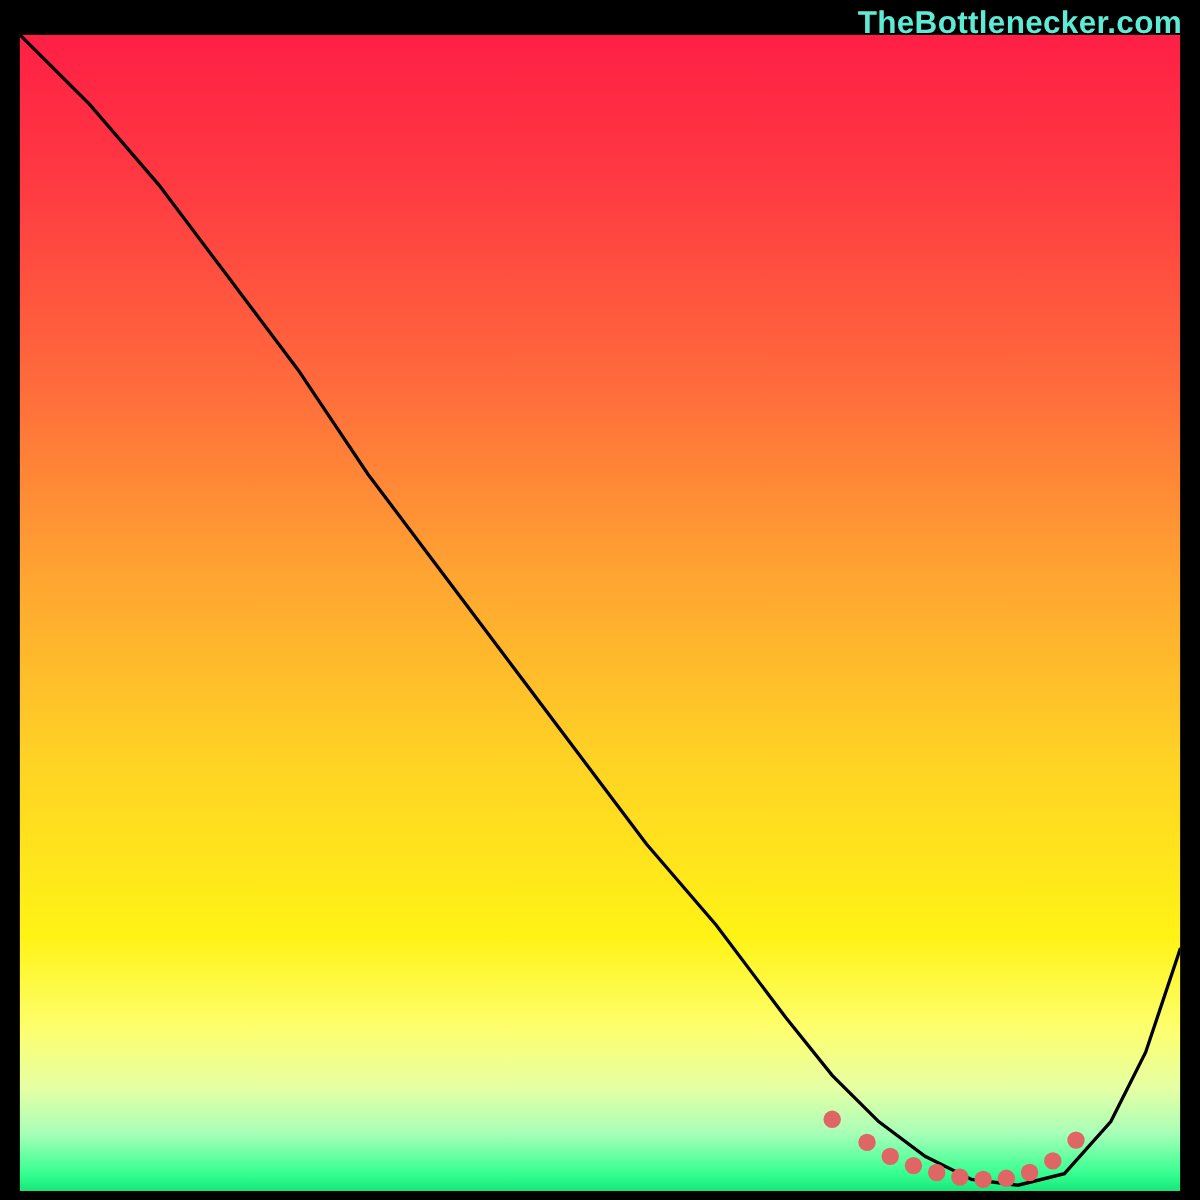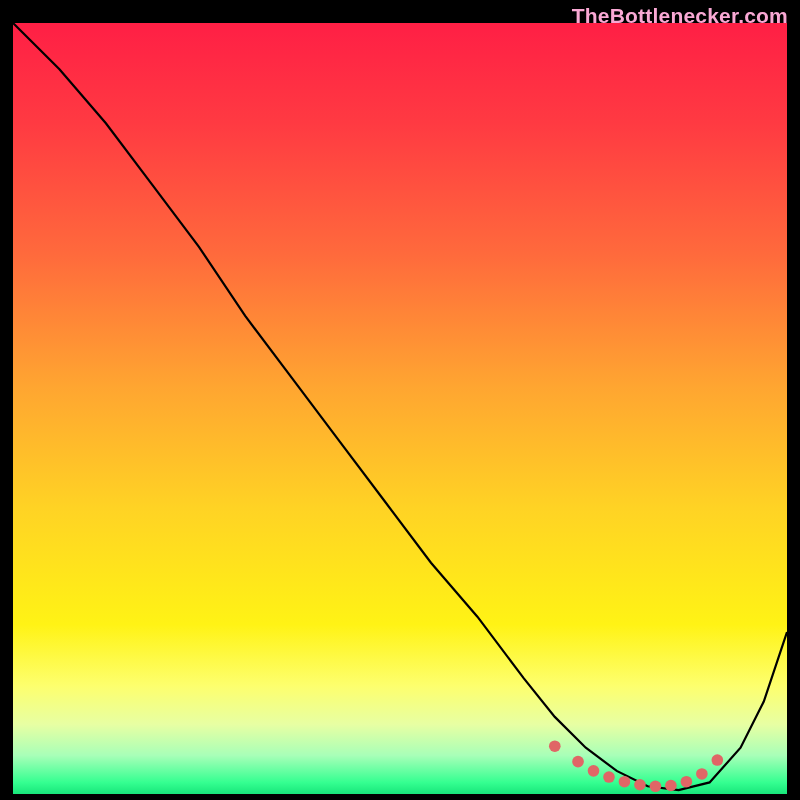--- a/index.html
+++ b/index.html
@@ -38,21 +38,21 @@
     left: 0;
     top: 0;
     width: 100%;
     height: 100%;
     pointer-events: none;
   }
   .watermark {
     position: absolute;
     top: 4px;
     right: 12px;
-    color: #f9a8d4;
+    color: #5eead4;
     font-family: Arial, Helvetica, sans-serif;
     font-size: 21px;
     font-weight: 600;
     letter-spacing: 0.2px;
   }
 </style>
 </head>
 <body>
 
 <div class="frame">

